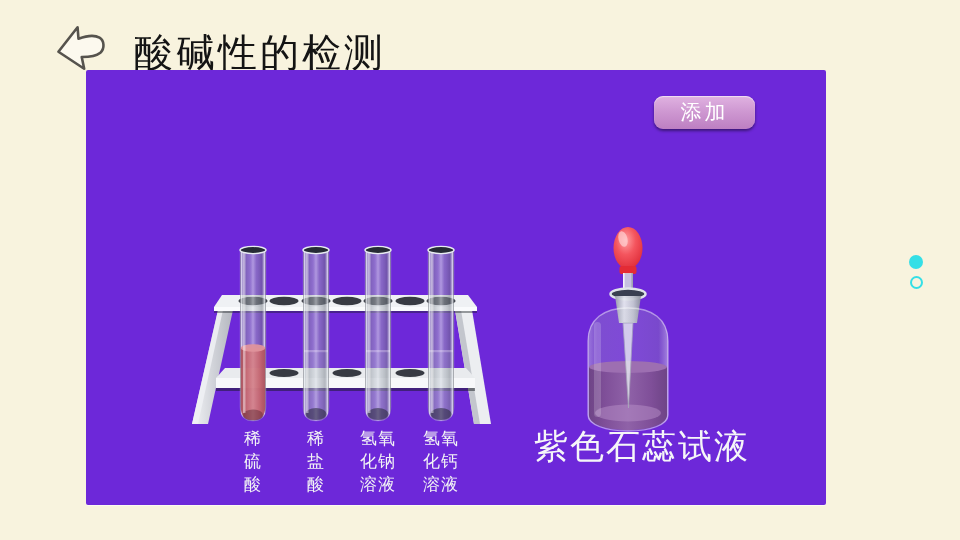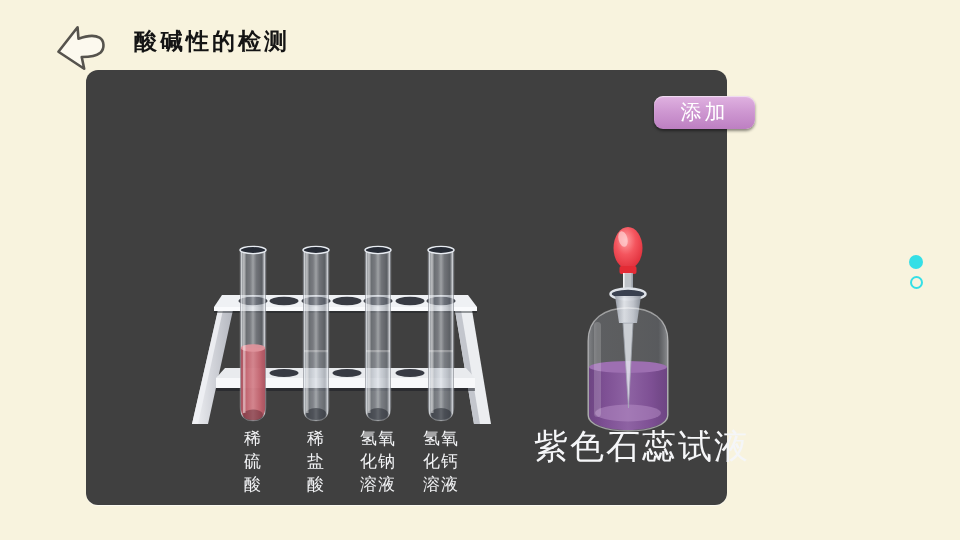--- a/index.html
+++ b/index.html
@@ -7,27 +7,27 @@
     width:960px;height:540px;position:relative;overflow:hidden;
     background:#f8f3de;
     font-family:"DejaVu Sans","Liberation Sans",sans-serif;
   }
   .stage{position:absolute;inset:0;width:960px;height:540px;}
 
   
   .back-arrow{position:absolute;left:54px;top:18px;width:54px;height:58px;cursor:pointer;}
   .page-title{
     position:absolute;left:134px;top:26px;
-    font-size:23px;font-weight:700;color:#141414;letter-spacing:3px;white-space:nowrap;
+    font-size:39px;font-weight:400;color:#141414;letter-spacing:3px;white-space:nowrap;
   }
 
   
   .panel{
-    position:absolute;left:86px;top:70px;width:641px;height:435px;
-    background:#404040;border-radius:12px;
+    position:absolute;left:86px;top:70px;width:740px;height:435px;
+    background:#6d28d9;border-radius:2px;
     box-shadow:0 1px 0 rgba(255,255,255,.55);
   }
   .scene{position:absolute;left:0;top:0;width:783px;height:435px;}
 
   
   .add-btn{
     position:absolute;left:568px;top:26px;width:101px;height:33px;
     border:none;border-radius:9px;cursor:pointer;
     background:linear-gradient(180deg,#e0b2e1 0%,#cf99d2 45%,#bd7fc2 100%);
     box-shadow:inset 0 1px 1px rgba(255,255,255,.6),0 2px 3px rgba(0,0,0,.45);

